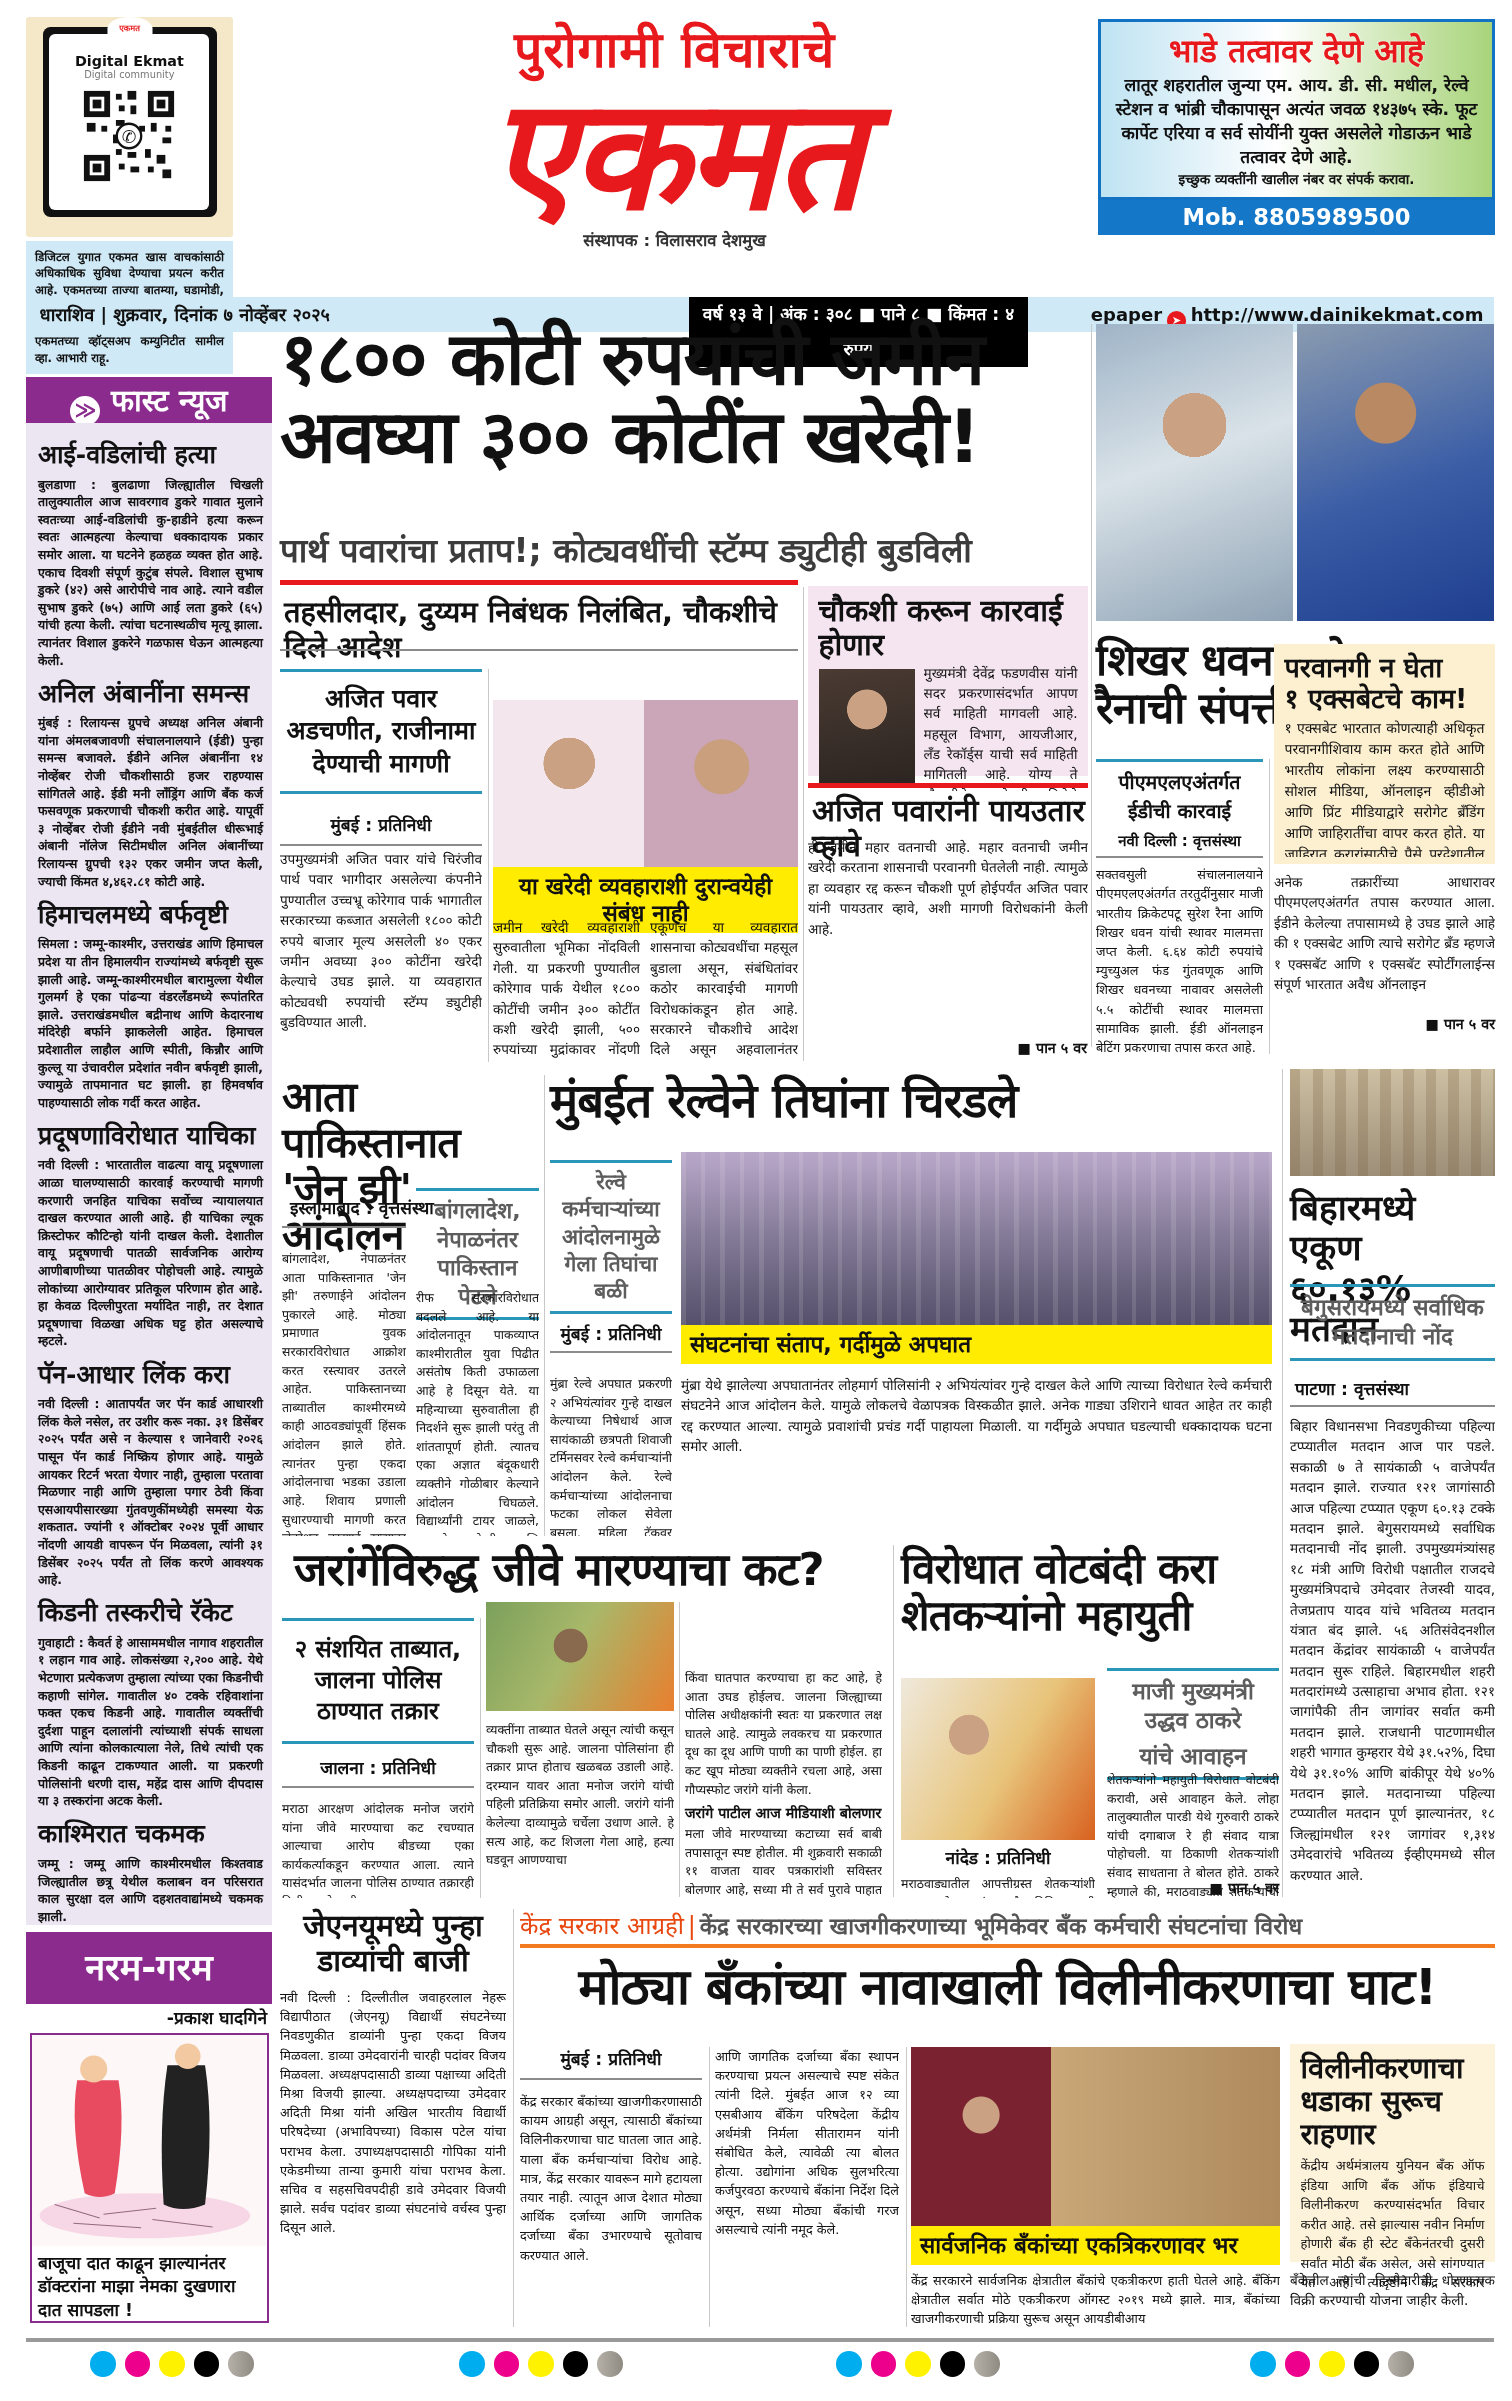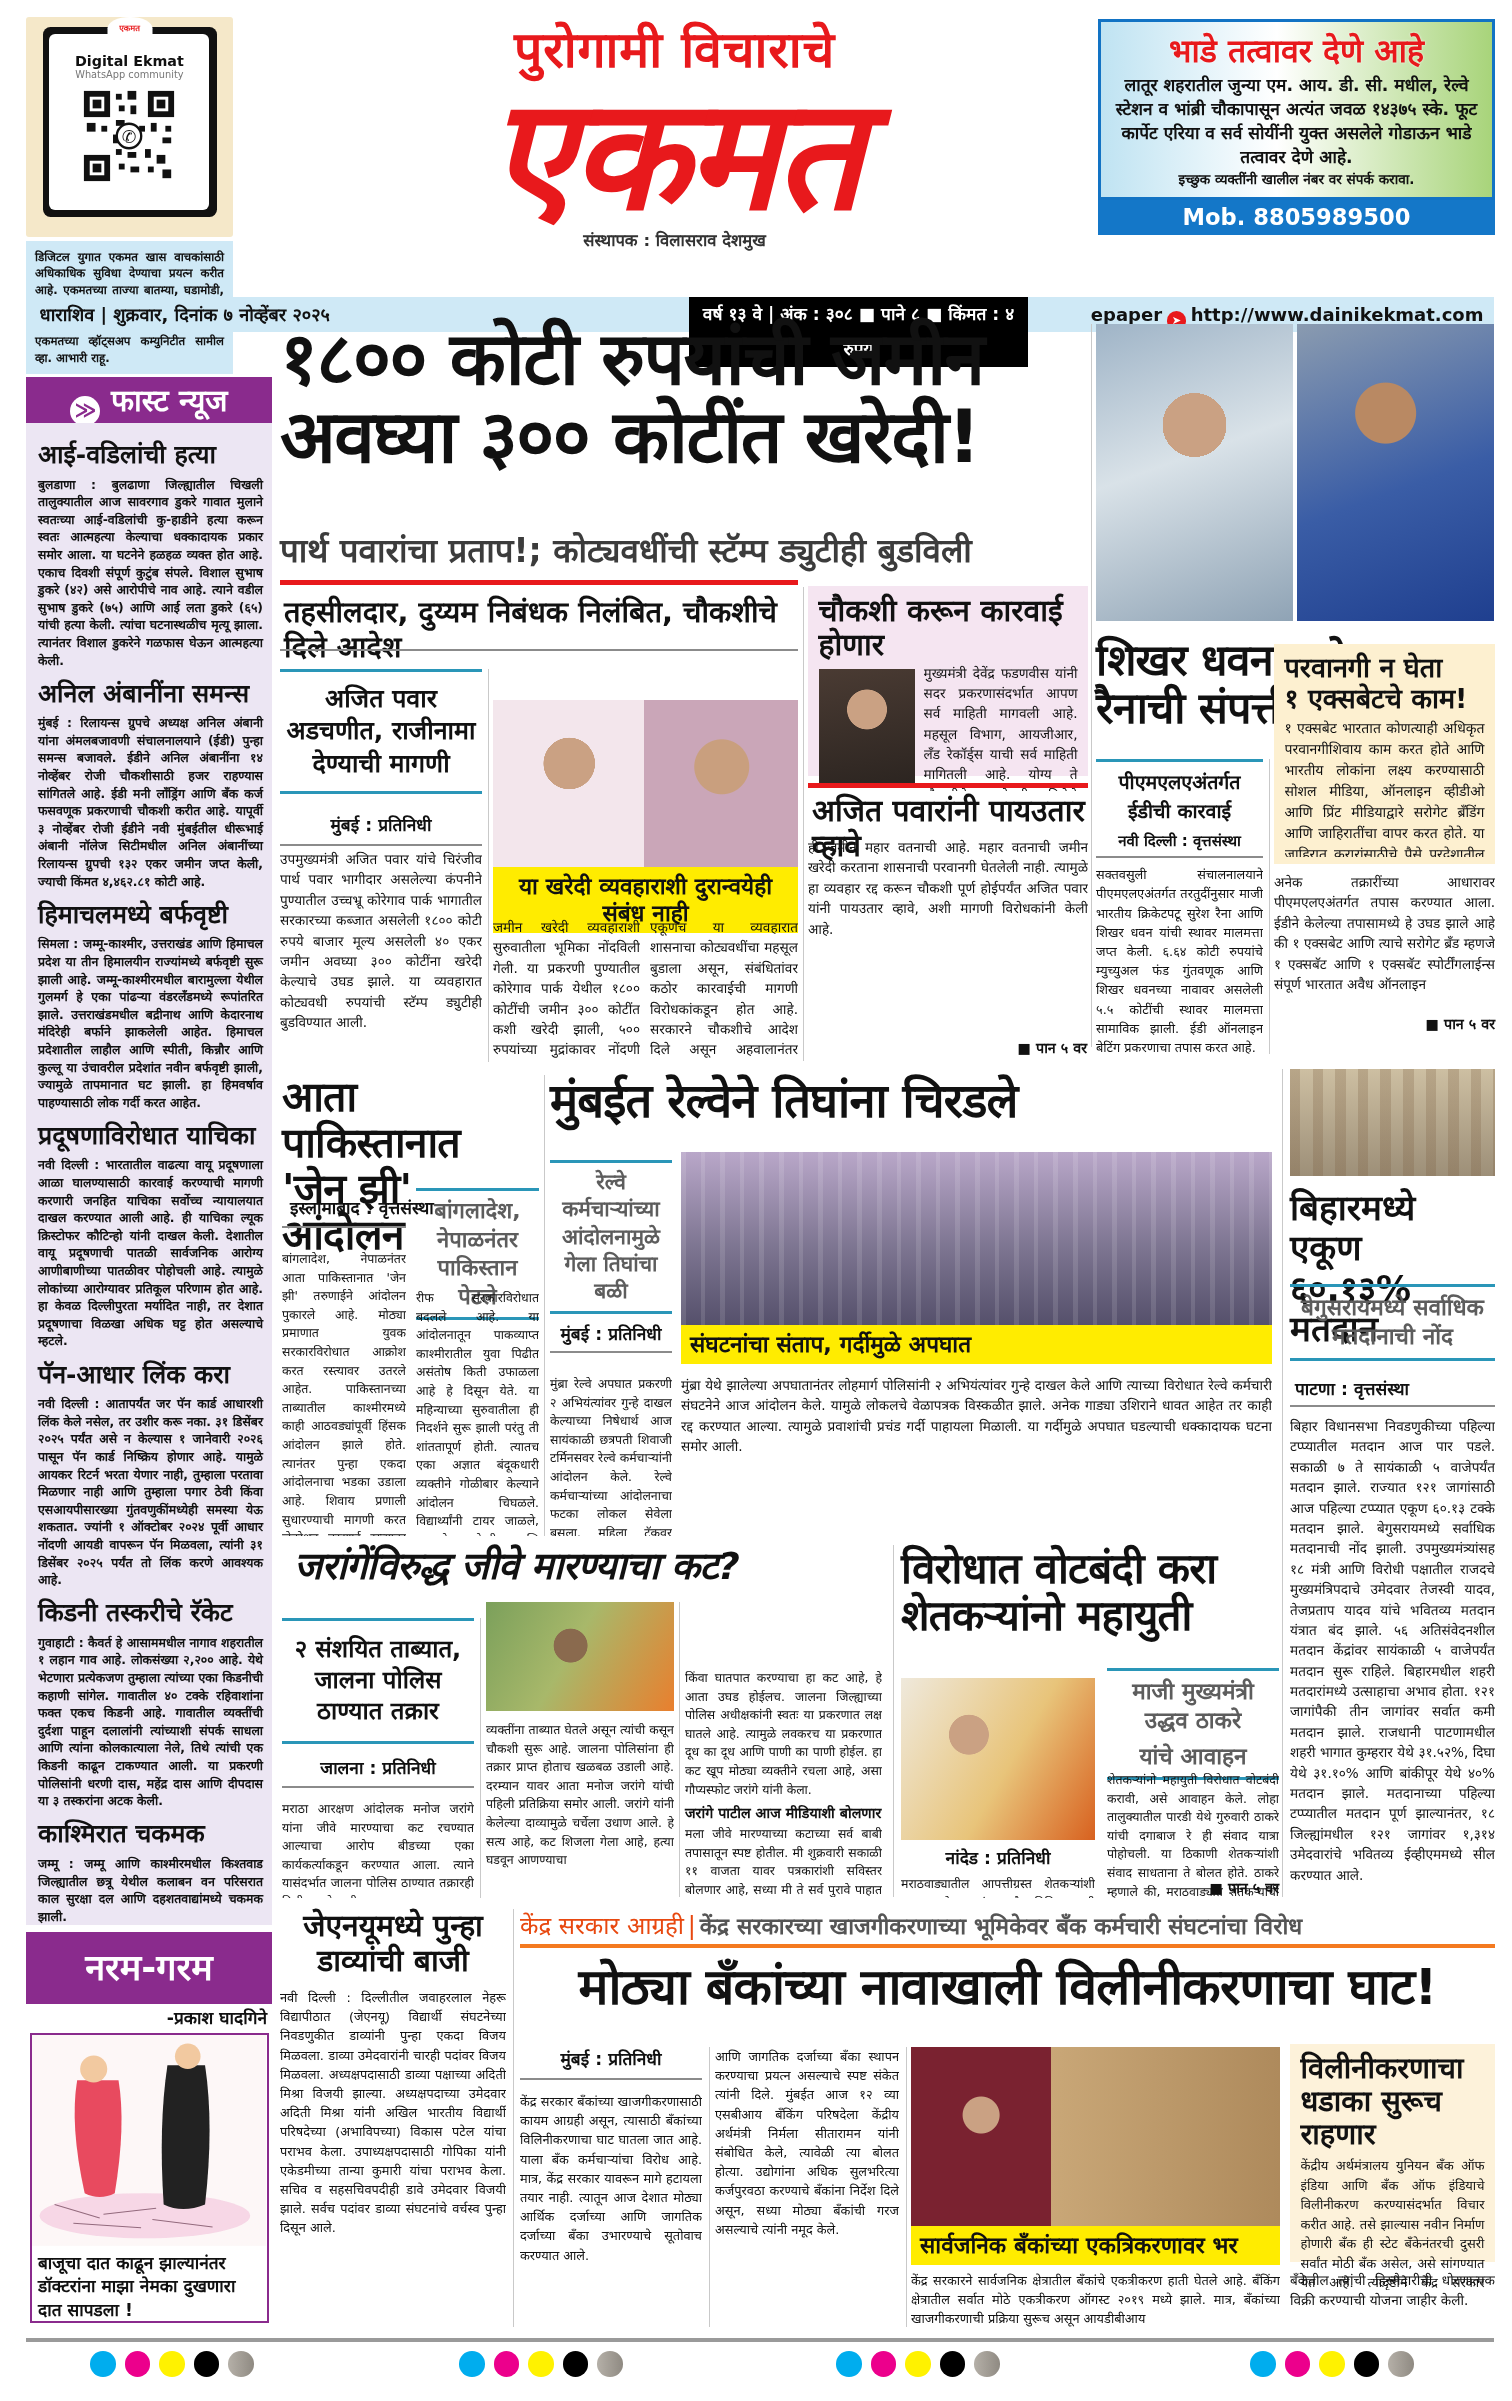--- a/index.html
+++ b/index.html
@@ -79,21 +79,21 @@
 
 <div id="paper">
 
   <div class="abs qrwrap" style="left:26px;top:16.6px;width:207px;height:220px;">
     <div class="qrcard">
       <div class="qrlogo">
         <div class="qrlogotxt ctr">एकमत DIGITAL</div>
       </div>
       <div class="qrinner">
         <div class="qrbrand">Digital Ekmat</div>
-        <div class="qrsub">WhatsApp community</div>
+        <div class="qrsub">Digital community</div>
         <svg width="96" height="96" viewBox="0 0 33 33" style="margin-top:7.5px">
           <rect x="0" y="0" width="33" height="33" fill="#fff"></rect>
           <g fill="#111">
             <rect x="1" y="1" width="9" height="9"></rect>
               <rect x="23" y="1" width="9" height="9"></rect>
               <rect x="1" y="23" width="9" height="9"></rect>
             <rect x="12" y="2" width="2" height="2"></rect>
               <rect x="16" y="1" width="3" height="3"></rect>
               <rect x="13" y="6" width="2" height="2"></rect>
             <rect x="17" y="6" width="2" height="3"></rect>
@@ -316,21 +316,21 @@
   </div>
   <div class="abs" style="left:1290px;top:1284px;width:205px;">
     <div class="rule-cyan"></div>
     <div class="subbox gray ctr" style="font-size:22.6px;padding:6px 0;">बेगुसरायमध्ये सर्वाधिक मतदानाची नोंद</div>
     <div class="rule-cyan"></div>
   </div>
   <div class="abs byline" style="left:1295px;top:1377px;">पाटणा : वृत्तसंस्था</div>
   <div class="abs rule-gray" style="left:1290px;top:1405px;width:205px;"></div>
   <div class="abs bodytxt" style="left:1290px;top:1416px;width:205px;height:482px;">बिहार विधानसभा निवडणुकीच्या पहिल्या टप्प्यातील मतदान आज पार पडले. सकाळी ७ ते सायंकाळी ५ वाजेपर्यंत मतदान झाले. राज्यात १२१ जागांसाठी आज पहिल्या टप्प्यात एकूण ६०.१३ टक्के मतदान झाले. बेगुसरायमध्ये सर्वाधिक मतदानाची नोंद झाली. उपमुख्यमंत्र्यांसह १८ मंत्री आणि विरोधी पक्षातील राजदचे मुख्यमंत्रिपदाचे उमेदवार तेजस्वी यादव, तेजप्रताप यादव यांचे भवितव्य मतदान यंत्रात बंद झाले. ५६ अतिसंवेदनशील मतदान केंद्रांवर सायंकाळी ५ वाजेपर्यंत मतदान सुरू राहिले. बिहारमधील शहरी मतदारांमध्ये उत्साहाचा अभाव होता. १२१ जागांपैकी तीन जागांवर सर्वात कमी मतदान झाले. राजधानी पाटणामधील शहरी भागात कुम्हरार येथे ३१.५२%, दिघा येथे ३१.१०% आणि बांकीपूर येथे ४०% मतदान झाले. मतदानाच्या पहिल्या टप्प्यातील मतदान पूर्ण झाल्यानंतर, १८ जिल्ह्यांमधील १२१ जागांवर १,३१४ उमेदवारांचे भवितव्य ईव्हीएममध्ये सील करण्यात आले.</div>
 
-  <div class="abs midhead" style="left:294px;top:1545px;width:602px;font-size:38px;font-style:italic;">जरांगेंविरुद्ध जीवे मारण्याचा कट?</div>
+  <div class="abs midhead" style="left:294px;top:1545px;width:602px;font-size:45px;">जरांगेंविरुद्ध जीवे मारण्याचा कट?</div>
   <div class="abs" style="left:282px;top:1618px;width:192px;">
     <div class="rule-cyan"></div>
     <div class="subbox ctr" style="font-size:24px;padding:13px 0;">२ संशयित ताब्यात, जालना पोलिस ठाण्यात तक्रार</div>
     <div class="rule-cyan"></div>
     <div class="byline ctr" style="margin-top:12px;">जालना : प्रतिनिधी</div>
     <div class="rule-gray" style="margin-top:7.5px;"></div>
   </div>
   <div class="abs bodytxt" style="left:282px;top:1800px;width:192px;height:98px;font-size:12.4px;">मराठा आरक्षण आंदोलक मनोज जरांगे यांना जीवे मारण्याचा कट रचण्यात आल्याचा आरोप बीडच्या एका कार्यकर्त्याकडून करण्यात आला. त्याने यासंदर्भात जालना पोलिस ठाण्यात तक्रारही दिली आहे. बीडमधूनच हा कट रचला गेल्याची प्राथमिक माहिती समोर आली आहे, या प्रकरणात पोलिसांनी दोन संशयित</div>
   <div class="abs photo" style="left:486px;top:1602px;width:188px;height:109px;background:
       radial-gradient(circle at 45% 40%, #8a6a4e 0 16.6px, transparent 17.3px),

